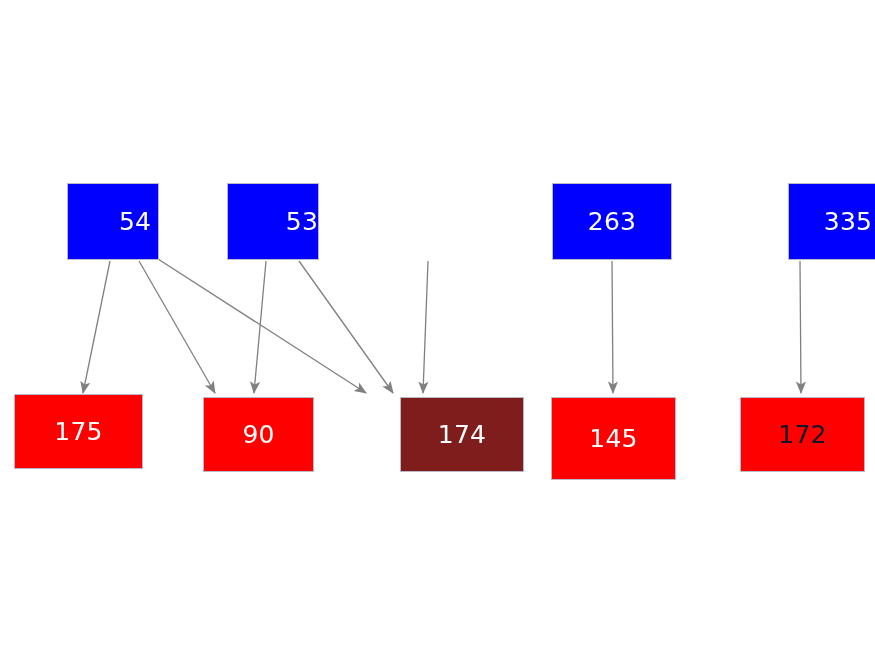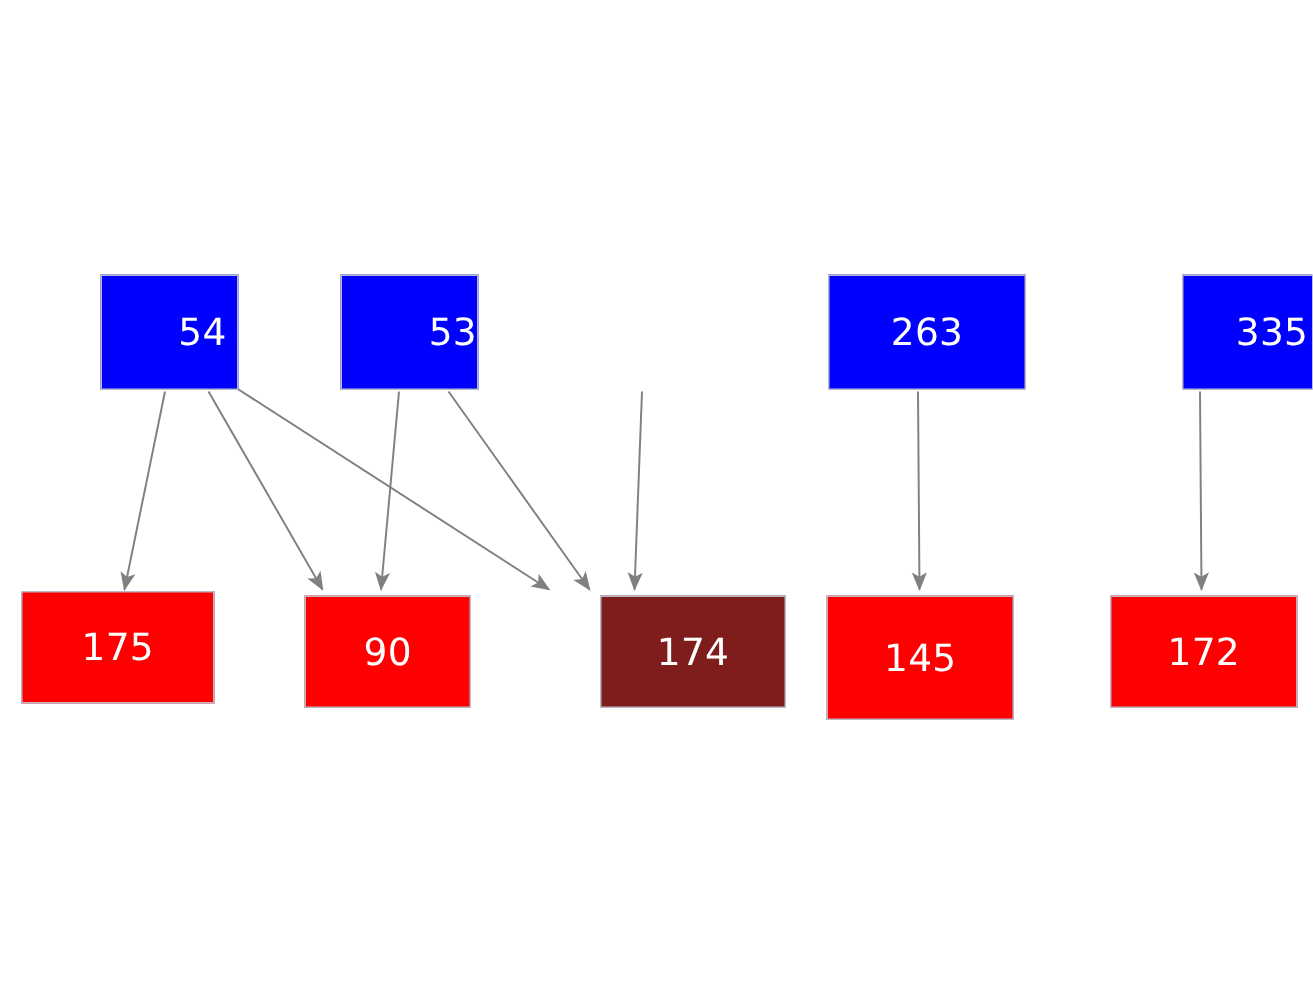--- a/index.html
+++ b/index.html
@@ -74,36 +74,36 @@
       </g>
   </svg>
 
   <div id="node-layer">
       <div class="node" style="left: 67px; top: 183px; width: 92px; height: 77px; background: rgb(0, 0, 255); border-color: rgb(185, 185, 201); padding-left: 44px;">
         <span class="node-label" style="color: rgb(255, 255, 255);">54</span>
       </div>
       <div class="node" style="left: 227px; top: 183px; width: 92px; height: 77px; background: rgb(0, 0, 255); border-color: rgb(185, 185, 201); justify-content: flex-end;">
         <span class="node-label" style="color: rgb(255, 255, 255);">53</span>
       </div>
-      <div class="node" style="left: 552px; top: 183px; width: 132px; height: 77px; background: rgb(0, 0, 255); border-color: rgb(185, 185, 201);">
+      <div class="node" style="left: 552px; top: 183px; width: 120px; height: 77px; background: rgb(0, 0, 255); border-color: rgb(185, 185, 201);">
         <span class="node-label" style="color: rgb(255, 255, 255);">263</span>
       </div>
       <div class="node" style="left: 740px; top: 183px; width: 120px; height: 77px; background: rgb(0, 0, 255); border-color: rgb(185, 185, 201); margin-left: 48px;">
         <span class="node-label" style="color: rgb(255, 255, 255);">335</span>
       </div>
       <div class="node" style="left: 14px; top: 394px; width: 129px; height: 75px; background: rgb(255, 0, 0); border-color: rgb(185, 185, 201);">
         <span class="node-label" style="color: rgb(255, 255, 255);">175</span>
       </div>
       <div class="node" style="left: 203px; top: 397px; width: 111px; height: 75px; background: rgb(255, 0, 0); border-color: rgb(185, 185, 201);">
         <span class="node-label" style="color: rgb(255, 255, 255);">90</span>
       </div>
       <div class="node" style="left: 360px; top: 397px; width: 124px; height: 75px; background: #7f1d1d; border-color: rgb(185, 185, 201); margin-left: 40px;">
         <span class="node-label" style="color: rgb(255, 255, 255);">174</span>
       </div>
       <div class="node" style="left: 551px; top: 397px; width: 125px; height: 83px; background: rgb(255, 0, 0); border-color: rgb(185, 185, 201);">
         <span class="node-label" style="color: rgb(255, 255, 255);">145</span>
       </div>
       <div class="node" style="left: 740px; top: 397px; width: 125px; height: 75px; background: rgb(255, 0, 0); border-color: rgb(185, 185, 201);">
-        <span class="node-label" style="color: #ffffff;">172</span>
+        <span class="node-label" style="color: #0f172a;">172</span>
       </div>
     </div>
 
 </div>
 
 </body></html>

